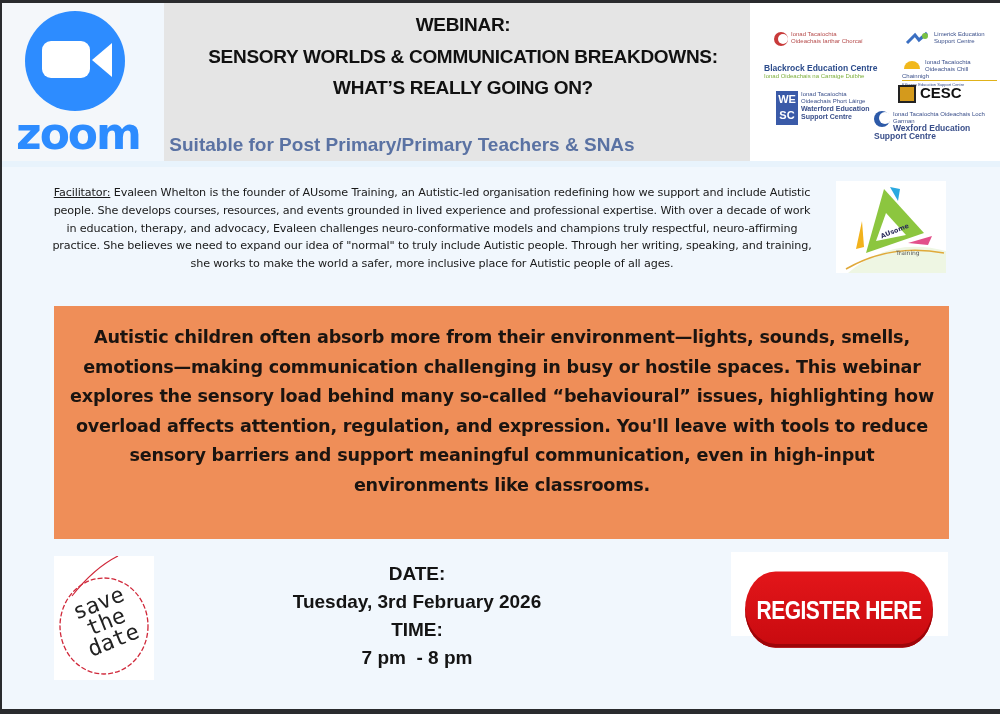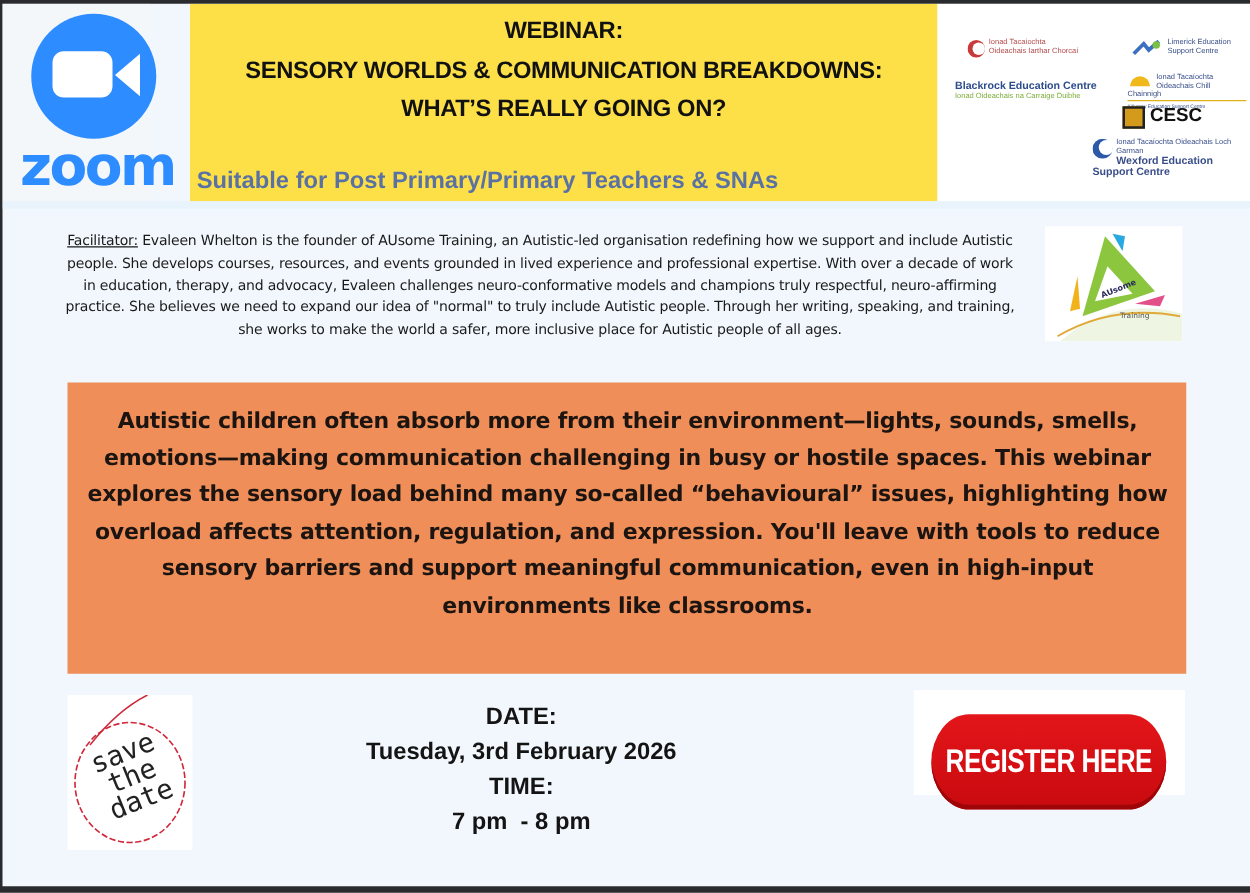--- a/index.html
+++ b/index.html
@@ -10,21 +10,21 @@
     background: #f1f7fd; overflow: hidden;
   }
   
   .zoom-tile { position: absolute; left: 0; top: 0; width: 118px; height: 158px; background: #f4f7fa; }
   .zoom-circle { position: absolute; left: 23px; top: 8px; width: 100px; height: 100px; border-radius: 50%; background: #2d8cff; }
   .zoom-cam-body { position: absolute; left: 17px; top: 30px; width: 48px; height: 37px; background: #fff; border-radius: 9px; }
   .zoom-cam-lens { position: absolute; left: 67px; top: 32px; width: 0; height: 0;
     border-top: 17px solid transparent; border-bottom: 17px solid transparent; border-right: 20px solid #fff; }
   .zoom-word { position: absolute; left: 2px; top: 104px; width: 148px; text-align: center;
     font-family: "DejaVu Sans", sans-serif; font-weight: bold; font-size: 44px; color: #2d8cff; letter-spacing: -2px; line-height: 54px; }
-  .title-panel { position: absolute; left: 150px; top: 0; width: 598px; height: 158px; background: #fde047; }
+  .title-panel { position: absolute; left: 162px; top: 0; width: 598px; height: 158px; background: #e5e5e5; }
   .title-line { position: absolute; left: 0; width: 598px; text-align: center;
     font-family: "Liberation Sans", sans-serif; font-weight: bold; color: #111; font-size: 19px; letter-spacing: -0.3px; }
   .t1 { top: 11px; } .t2 { top: 43px; font-size: 19px; } .t3 { top: 74px; }
   .subtitle { position: absolute; left: 0; top: 131px; width: 476px; text-align: center;
     font-family: "Liberation Sans", sans-serif; font-weight: bold; font-size: 19px; color: #5a72a3; }
   .partners { position: absolute; left: 748px; top: 0; width: 250px; height: 158px; background: #ffffff; }
   .plogo { position: absolute; font-family: "Liberation Sans", sans-serif; font-size: 6px; line-height: 7px; color: #3a4f8a; }
   .plogo b { font-size: 8.5px; text-align: center; }
   .strip { position: absolute; left: 0; top: 158px; width: 998px; height: 6px; background: #e8f3fc; }
 
@@ -88,20 +88,24 @@
       <b style="color:#2c4c8c;">Blackrock Education Centre</b><br>
       <span style="color:#7cae3a;">Ionad Oideachais na Carraige Duibhe</span>
     </div>
     <div class="plogo" style="left:152px;top:56px;width:95px;">
       <svg width="20" height="10" style="float:left;margin-right:3px">
           <circle cx="10" cy="10" r="8" fill="#f1b81c"></circle>
         </svg>
       <span>Ionad Tacaíochta Oideachais Chill Chainnigh</span>
       <div style="border-top:1px solid #e0b21a;font-size:4px;">Kilkenny Education Support Centre</div>
     </div>
+    <div class="plogo" style="left:26px;top:88px;width:95px;">
+      <div style="float:left;width:22px;height:34px;background:#3a5aa8;color:#fff;font-weight:bold;font-size:11px;line-height:16px;text-align:center;margin-right:3px;">WE<br>SC</div>
+      <span>Ionad Tacaíochta Oideachais Phort Láirge</span><br><b style="font-size:7px;">Waterford Education Support Centre</b>
+    </div>
     <div class="plogo" style="left:148px;top:82px;width:90px;">
       <div style="float:left;width:18px;height:18px;background:#d49a1c;border:2px solid #222;margin-right:4px;"></div>
       <b style="font-size:15px;line-height:16px;color:#111;">CESC</b>
     </div>
     <div class="plogo" style="left:124px;top:108px;width:125px;">
       <svg width="16" height="16" style="float:left;margin-right:3px">
           <circle cx="8" cy="8" r="8" fill="#2d5aa8"></circle>
           <circle cx="11" cy="7" r="6" fill="#fff"></circle>
         </svg>
       <span>Ionad Tacaíochta Oideachais Loch Garman</span><br><b>Wexford Education Support Centre</b>

